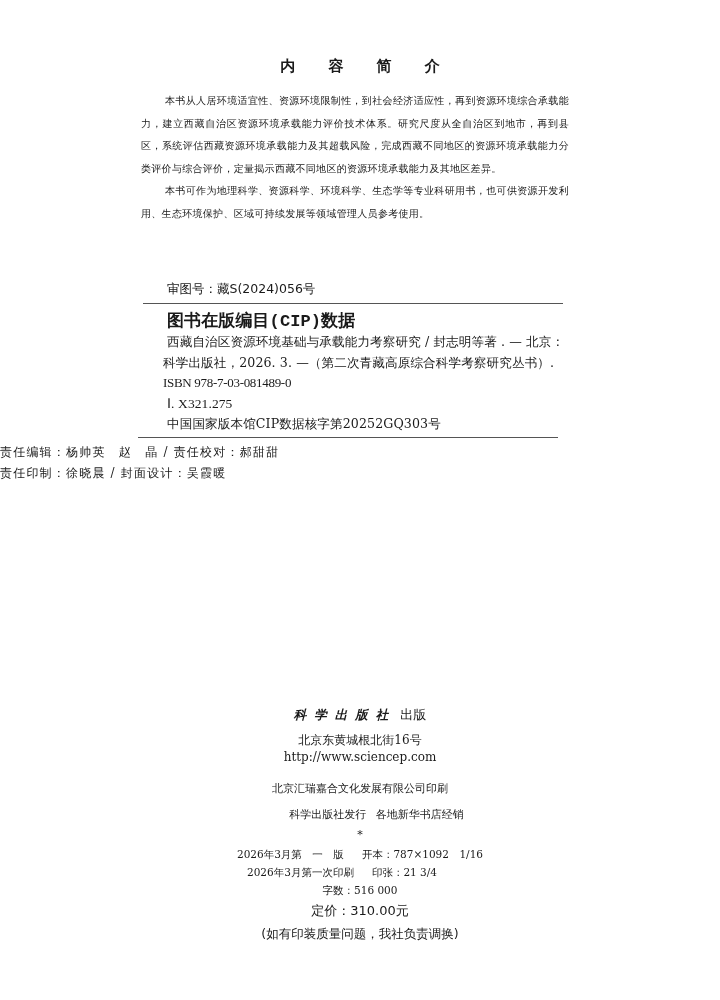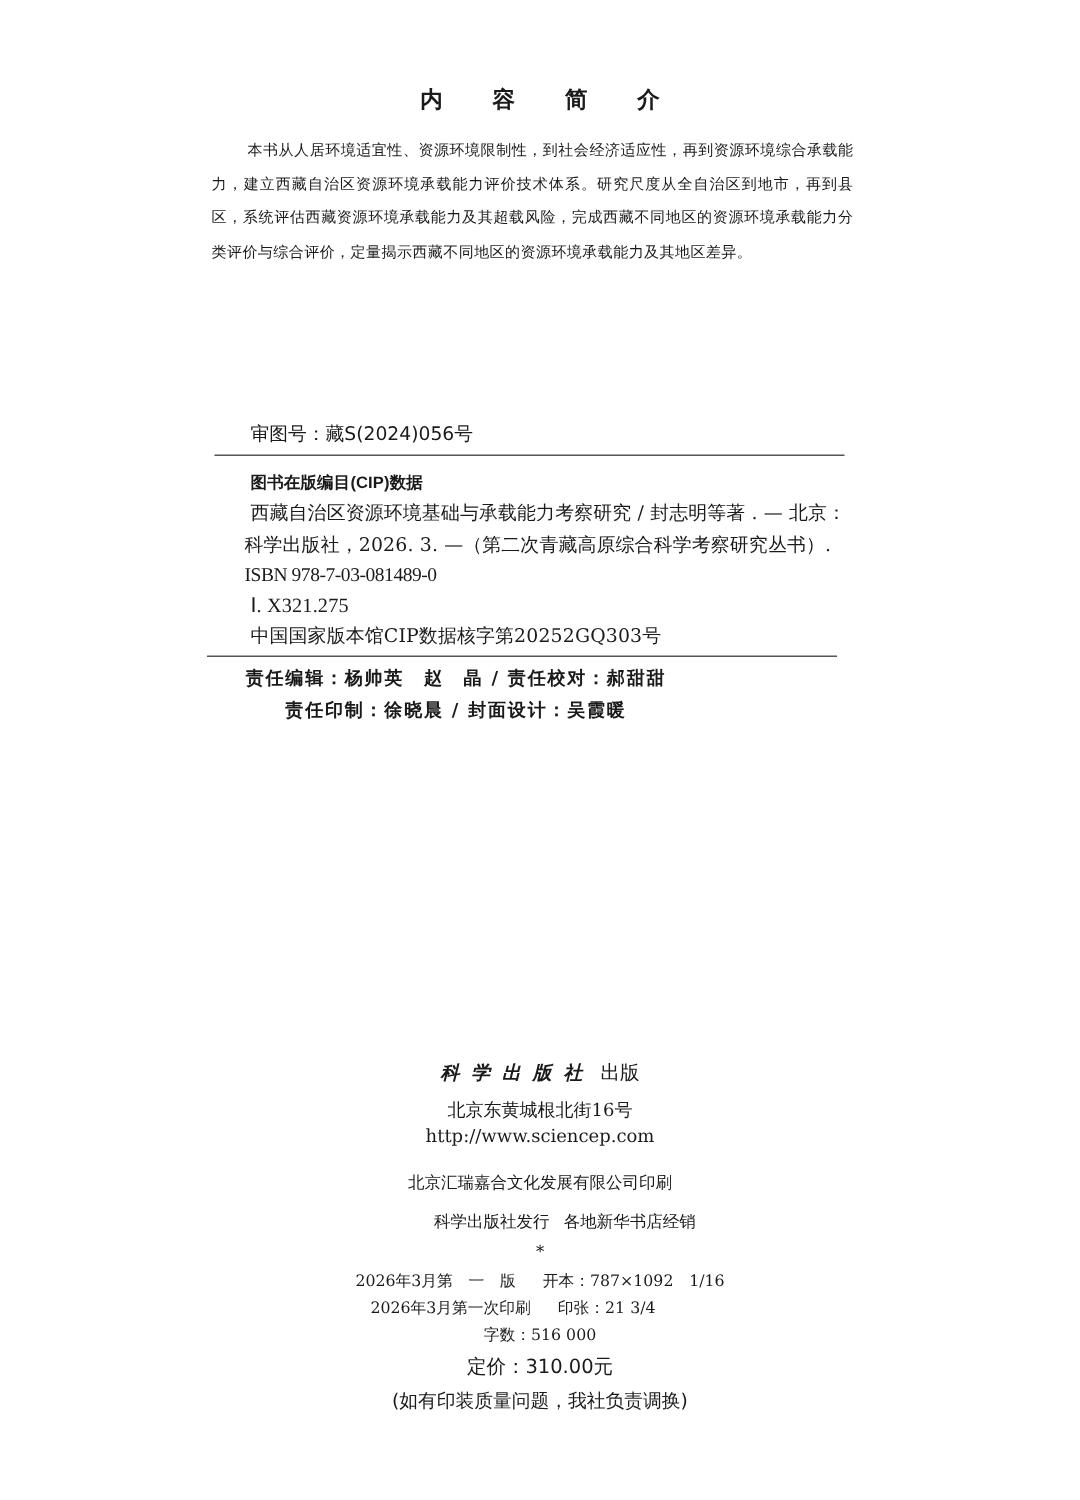--- a/index.html
+++ b/index.html
@@ -30,30 +30,30 @@
     }
     .rule { height: 1px; background: #555; }
     .rule1 { left: 143px; width: 420px; top: 303px; }
     .rule2 { left: 138px; width: 420px; top: 437px; }
     .cip {
       left: 137px; top: 312px; width: 430px;
       font-size: 12.6px; line-height: 20.4px; letter-spacing: 0.1px;
     }
     .cip .title {
       padding-left: 30px;
-      font-family: Liberation Sans, sans-serif;
-      font-weight: bold; font-size: 11px;
+      font-family: Liberation Mono, monospace;
+      font-weight: bold; font-size: 17px;
     }
     .cip .ind { padding-left: 30px; }
     .cip .noind { padding-left: 0; margin-left: 26px; }
     .cip .isbn { font-family: "Liberation Serif", serif; font-size: 13px; letter-spacing: -0.3px; }
     .cip .class { padding-left: 30px; font-family: "Liberation Serif", serif; font-size: 13.5px; }
     .credits {
-      left: 0; width: 608px; top: 442px; text-align: center;
-      font-size: 12px; font-weight: bold; line-height: 21px; letter-spacing: 1.2px;
+      left: 0; width: 608px; top: 442px; 
+      font-size: 12px; font-weight: normal; line-height: 21px; letter-spacing: 1.2px;
       font-family: "DejaVu Serif", serif;
     }
     .colophon {
       left: 0; width: 720px; text-align: center;
       font-size: 10.5px;
     }
     .pub-line { top: 706px; font-size: 13px; }
     .pub-line .logo {
       font-family: "DejaVu Serif", serif; font-weight: bold; font-style: italic;
       letter-spacing: 8px; font-size: 12.5px;
@@ -71,20 +71,21 @@
     }
     .notice { top: 926px; font-size: 12.5px; font-family: "DejaVu Sans", sans-serif; }
   </style>
 </head>
 <body>
 
 <div class="abs heading">内 容 简 介</div>
 
 <div class="abs summary">
   <p>本书从人居环境适宜性、资源环境限制性，到社会经济适应性，再到资源环境综合承载能力，建立西藏自治区资源环境承载能力评价技术体系。研究尺度从全自治区到地市，再到县区，系统评估西藏资源环境承载能力及其超载风险，完成西藏不同地区的资源环境承载能力分类评价与综合评价，定量揭示西藏不同地区的资源环境承载能力及其地区差异。</p>
+  <p>本书可作为地理科学、资源科学、环境科学、生态学等专业科研用书，也可供资源开发利用、生态环境保护、区域可持续发展等领域管理人员参考使用。</p>
 </div>
 
 <div class="abs review">审图号：藏S(2024)056号</div>
 
 <div class="abs rule rule1"></div>
 
 <div class="abs cip">
   <div class="title">图书在版编目(CIP)数据</div>
   <div class="ind">西藏自治区资源环境基础与承载能力考察研究 / 封志明等著 . — 北京：</div>
   <div class="noind">科学出版社，2026. 3. —（第二次青藏高原综合科学考察研究丛书）.</div>

